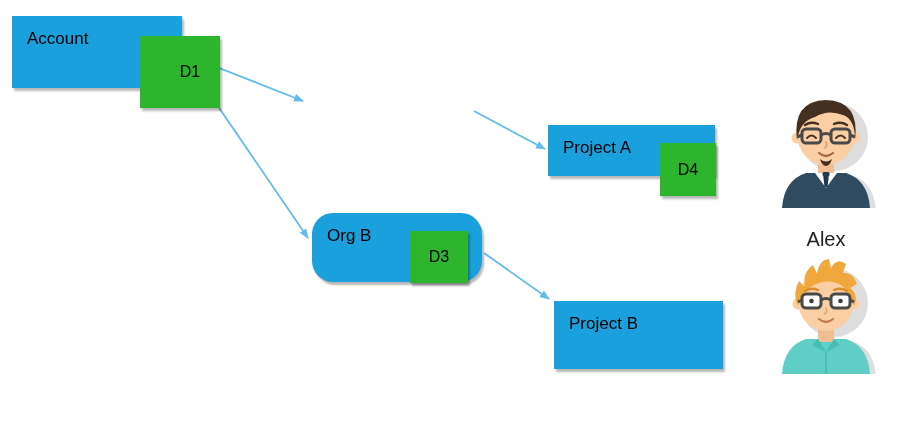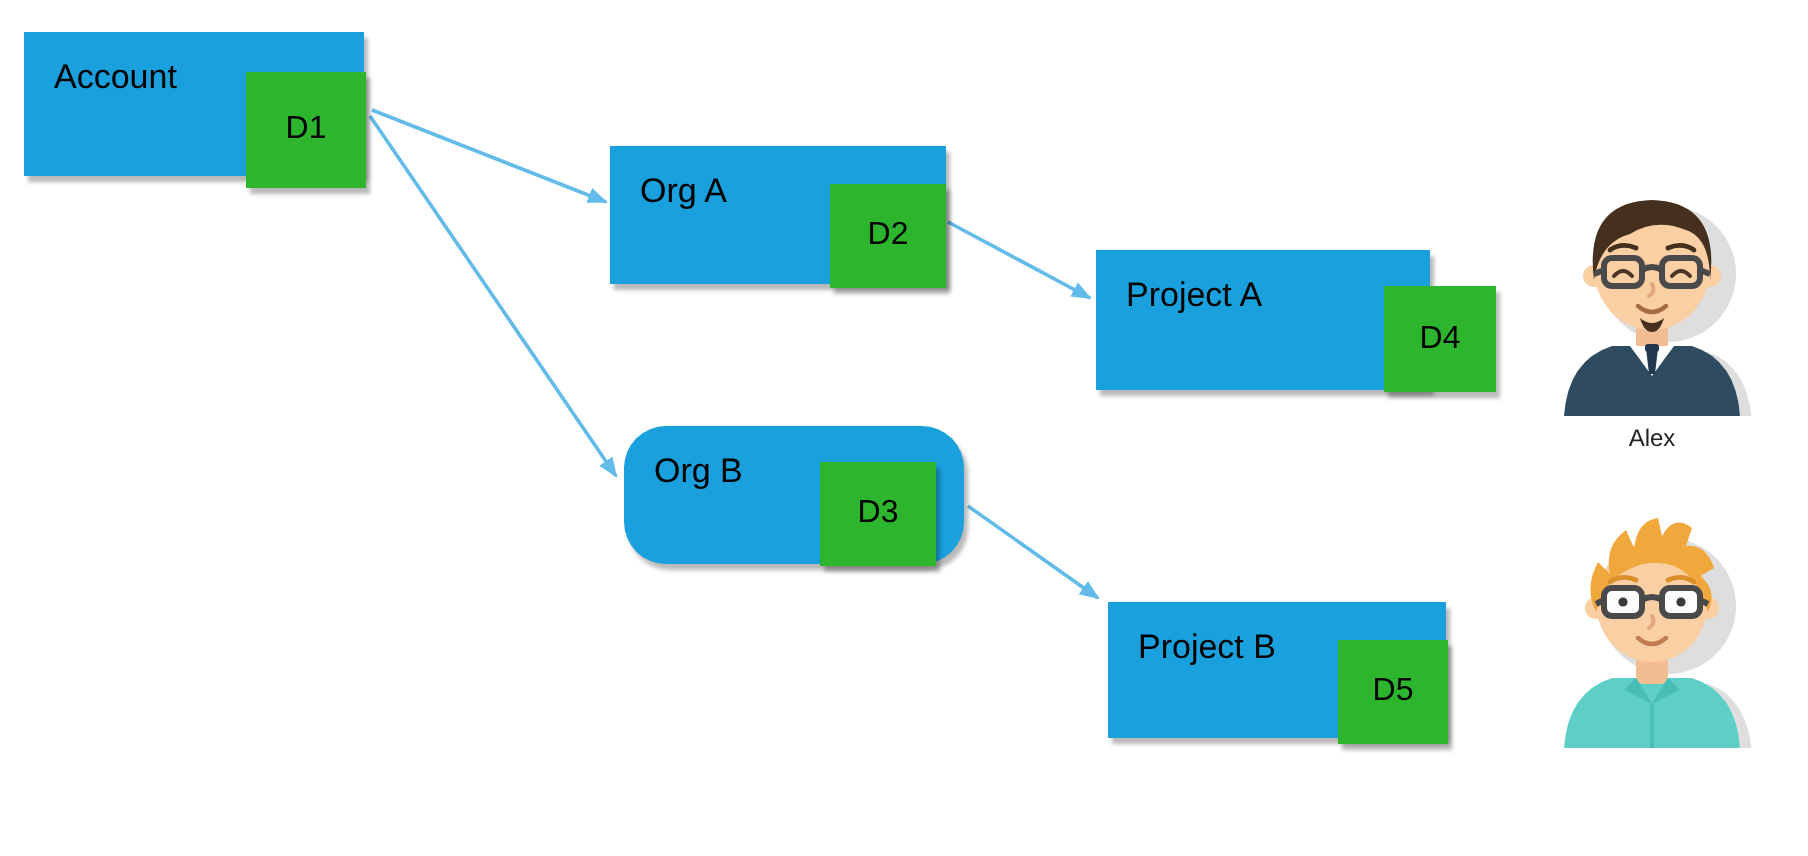--- a/index.html
+++ b/index.html
@@ -21,72 +21,63 @@
     color:var(--text-color,#000); white-space:nowrap;
   }
   .badge {
     position:absolute; display:flex; align-items:center; justify-content:center;
     background:var(--badge-color,#2DB52D); box-shadow:2px 3px 2px rgba(0,0,0,0.28);
     font-size:16px; color:var(--text-color,#000);
   }
 
   .user { position:absolute; margin:0; width:100px; text-align:center; }
   .user svg { display:block; }
-  .user figcaption { font-size:12px; color:#222; margin-top:4px; }
+  .user figcaption { font-size:20px; color:#222; margin-top:20px; }
 </style>
 </head>
 <body>
 
 <div class="canvas">
 
   <svg class="edges" viewBox="0 0 904 428">
     <defs>
       <marker id="ah" markerWidth="11" markerHeight="9" refX="9" refY="4" orient="auto" markerUnits="userSpaceOnUse">
         <path class="arrowhead-path" d="M0,0 L10,4 L0,8 Z"></path>
       </marker>
     </defs>
     <line class="edge" x1="186" y1="55" x2="303" y2="101" marker-end="url(#ah)"></line>
     <line class="edge" x1="185" y1="58" x2="308" y2="238" marker-end="url(#ah)"></line>
     <line class="edge" x1="474" y1="111" x2="545" y2="149" marker-end="url(#ah)"></line>
     <line class="edge" x1="484" y1="253" x2="549" y2="299" marker-end="url(#ah)"></line>
   </svg>
 
   <div class="node" style="left:12px; top:16px; width:170px; height:72px;">
     <span class="node-label">Account</span>
-    <div class="badge" style="left:111px; top:20px; width:60px; height:58px;">
+    <div class="badge" style="left:128px; top:20px; width:60px; height:72px;padding-left:20px;">
       <span>D1</span>
     </div>
   </div>
 
-  <div class="node" style="left:305px; top:73px; width:168px; height:69px;">
-    <span class="node-label">Org A</span>
-    <div class="badge" style="left:110px; top:19px; width:58px; height:52px;">
-      <span>D2</span>
-    </div>
-  </div>
 
-  <div class="node" style="left:548px; top:125px; width:167px; height:70px;">
+  <div class="node" style="left:548px; top:125px; width:167px; height:51px;">
     <span class="node-label">Project A</span>
-    <div class="badge" style="left:112px; top:18px; width:56px; height:53px;margin-left:32px;">
+    <div class="badge" style="left:112px; top:18px; width:56px; height:53px;">
       <span>D4</span>
     </div>
   </div>
 
   <div class="node" style="left:312px; top:213px; width:170px; height:69px;border-radius:21px;">
     <span class="node-label">Org B</span>
     <div class="badge" style="left:98px; top:18px; width:58px; height:52px;">
       <span>D3</span>
     </div>
   </div>
 
   <div class="node" style="left:554px; top:273px; width:169px; height:68px;margin-top:28px;">
     <span class="node-label">Project B</span>
-    <div class="badge" style="left:115px; top:19px; width:55px; height:52px;">
-      <span>D5</span>
-    </div>
   </div>
 
   <figure class="user" style="left:776px; top:90px;">
     <svg width="100" height="118" viewBox="0 0 100 118">
 
       <g fill="#DEDEDE" transform="translate(8,3)">
         <circle cx="50" cy="44" r="34"></circle>
         <path d="M8,118 Q10,90 30,83 L70,83 Q90,90 92,118 Z"></path>
       </g>
 

